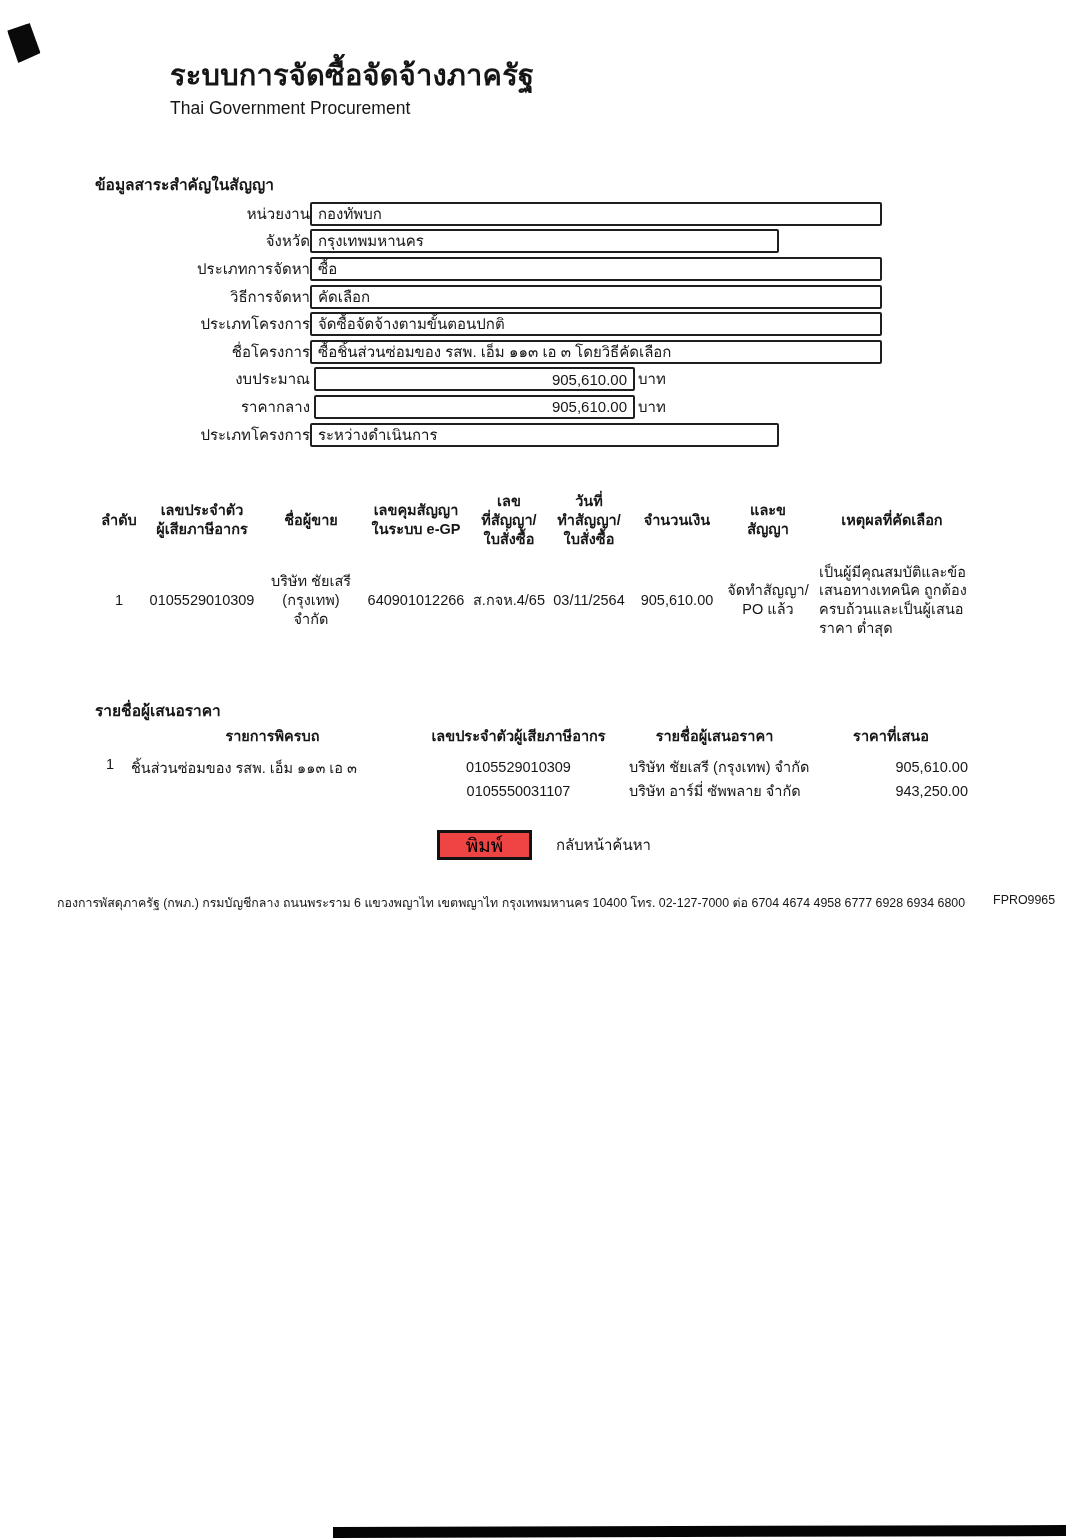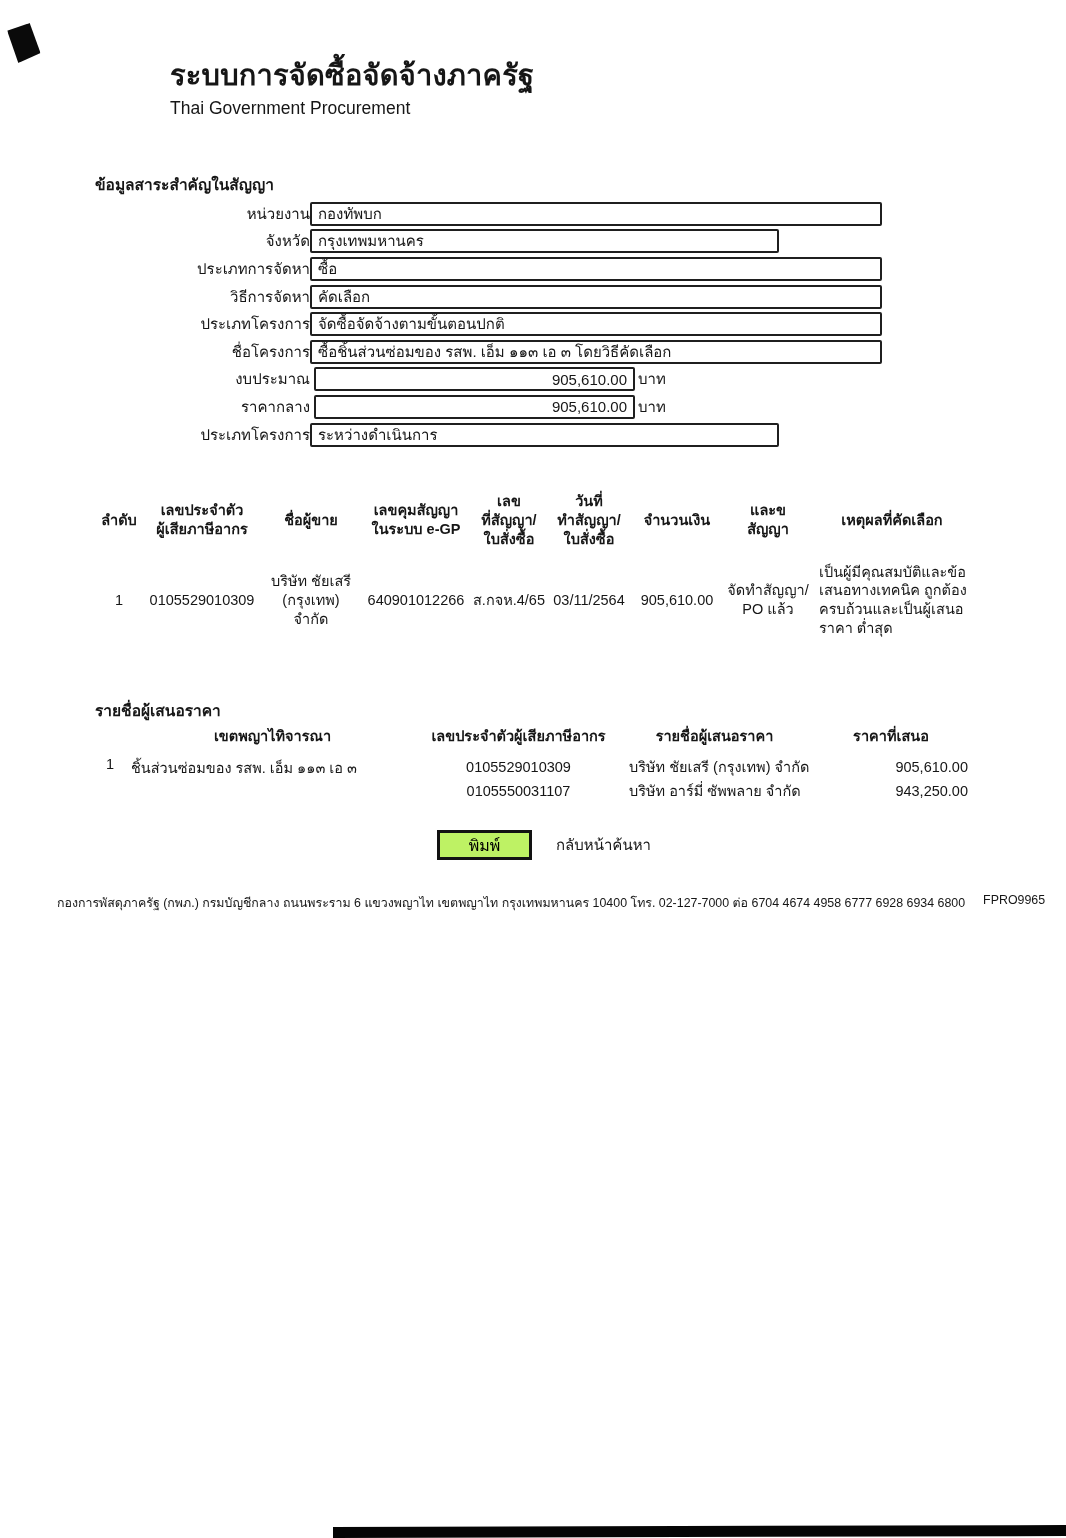--- a/index.html
+++ b/index.html
@@ -67,33 +67,33 @@
   .t2 .b4.hd{text-align:center; padding-left:0;}
   .t2 .b5{width:158px; text-align:right; padding-right:2px;}
   .t2 .b5.hd{text-align:center; padding-right:0;}
   .t2-item { display:flex; margin-top:9px; }
   .t2-bidrows { display:flex; flex-direction:column; }
   .t2-bidrow { display:flex; line-height:1.65; }
 
   
   .actions { position:absolute; left:437px; top:830px; display:flex; align-items:center; }
   .btn-print {
-    width:95px; height:30px; border:3px solid #121212; background:#bef264;
+    width:95px; height:30px; border:3px solid #121212; background:#ef4444;
     display:flex; align-items:center; justify-content:center;
-    font-size:16px; font-family:"Liberation Sans", sans-serif; cursor:pointer;
+    font-size:19px; font-family:"Liberation Sans", sans-serif; cursor:pointer;
   }
   .link-back { margin-left:24px; font-size:15px; cursor:pointer; }
 
   
   .footer {
     position:absolute; left:57px; top:893px; width:960px;
     display:flex; justify-content:space-between; font-size:12.4px;
     white-space:nowrap;
   }
-  .footer .code { margin-left:18px; }
+  .footer .code { margin-left:28px; }
 </style>
 </head>
 <body>
 
 <div class="page">
 
   <div class="scan-wedge"></div>
   <div class="scan-bar"></div>
 
   <div class="hdr">
@@ -179,21 +179,21 @@
 ครบถ้วนและเป็นผู้เสนอ
 ราคา ต่ำสุด</div>
     </div>
   </div>
 
   <div class="sec-title sec2">รายชื่อผู้เสนอราคา</div>
 
   <div class="t2">
     <div class="t2-head">
       <div class="b1"></div>
-      <div class="b2 hd">เขตพญาไทิจารณา</div>
+      <div class="b2 hd">รายการพิครบถ</div>
       <div class="b3">เลขประจำตัวผู้เสียภาษีอากร</div>
       <div class="b4 hd">รายชื่อผู้เสนอราคา</div>
       <div class="b5 hd">ราคาที่เสนอ</div>
     </div>
     <div class="t2-item">
       <div class="b1">1</div>
       <div class="b2">ชิ้นส่วนซ่อมของ รสพ. เอ็ม ๑๑๓ เอ ๓</div>
       <div class="t2-bidrows">
         <div class="t2-bidrow">
           <div class="b3">0105529010309</div>

